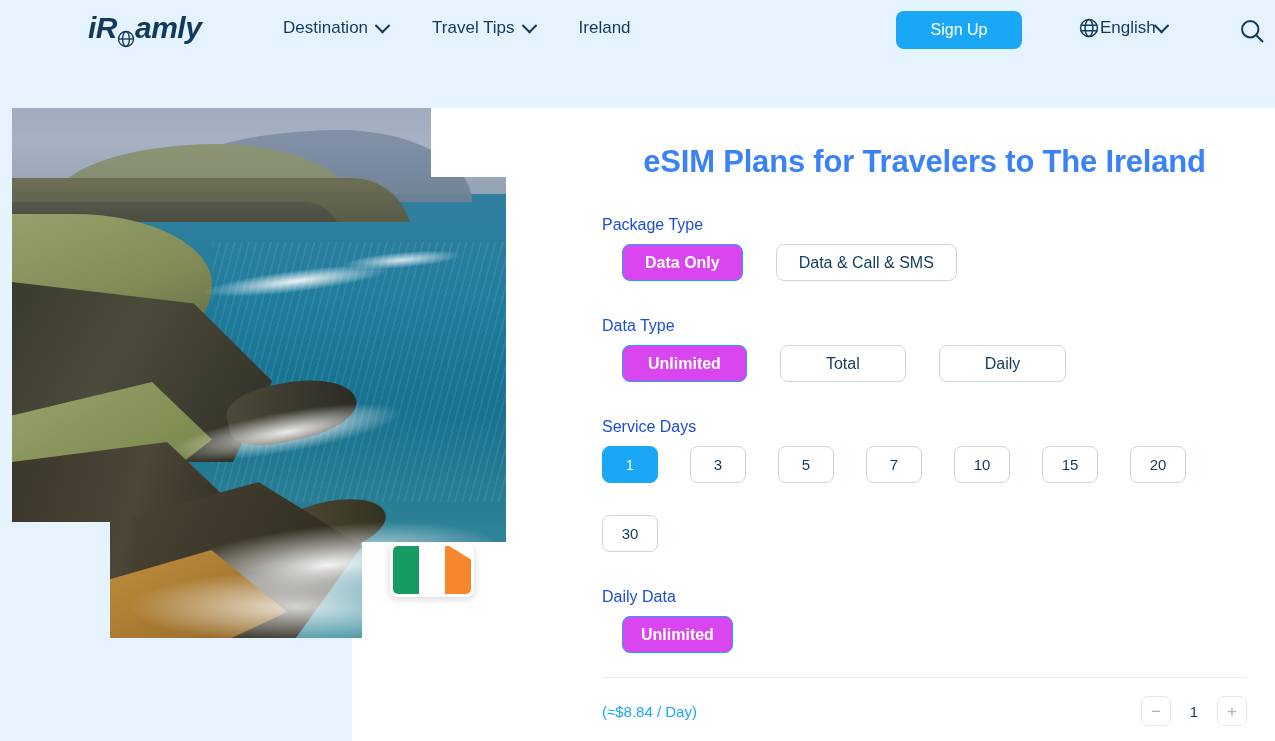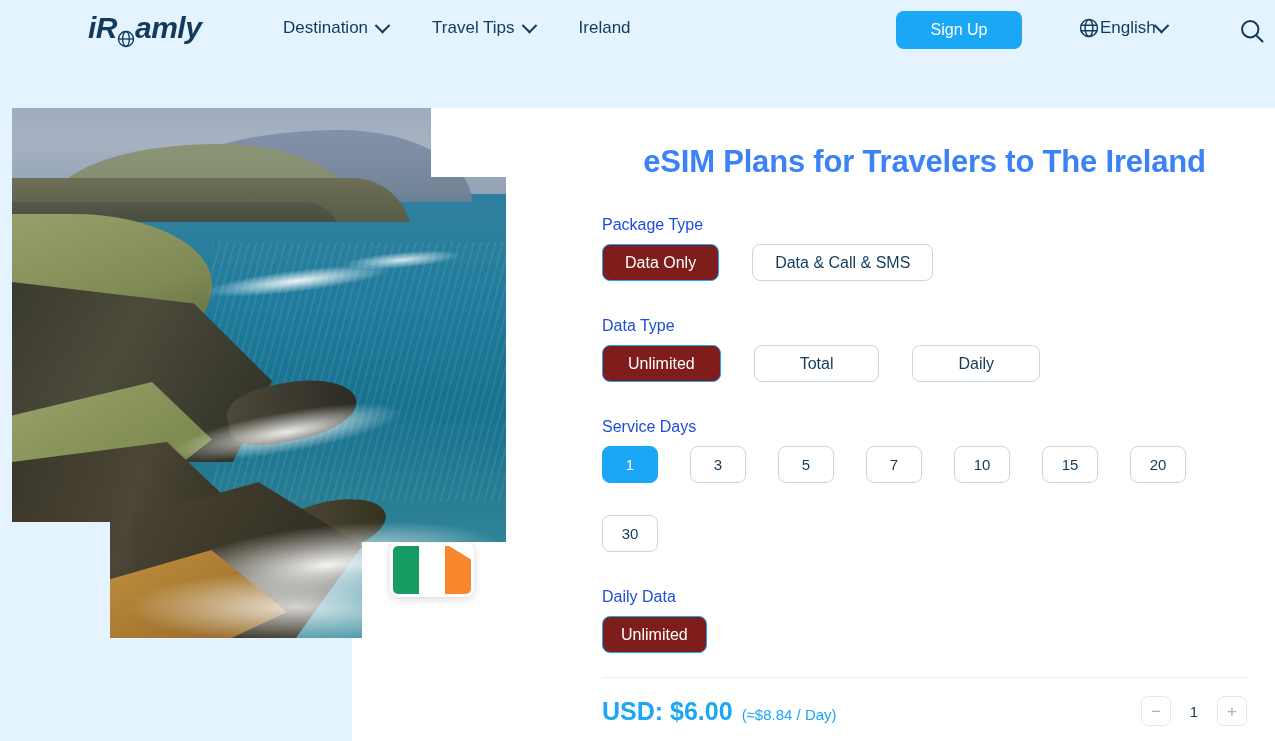--- a/index.html
+++ b/index.html
@@ -238,21 +238,21 @@
   .opts { display: flex; flex-wrap: wrap; gap: 33px; }
   .opt {
     height: 37px; padding: 0 22px;
     display: inline-flex; align-items: center; justify-content: center;
     border: 1px solid #c9d6e2; border-radius: 8px;
     background: #ffffff; color: #123a5c;
     font-size: 16px; font-family: inherit; cursor: pointer;
     white-space: nowrap;
   }
   .opt.sel {
-    background: #7f1d1d; border-color: #1aa7f5; color: #ffffff; font-weight: normal;
+    background: #d946ef; border-color: #1aa7f5; color: #ffffff; font-weight: bold; margin-left: 20px;
   }
   .days { display: flex; flex-wrap: wrap; gap: 32px; max-width: 620px; }
   .day {
     width: 56px; height: 37px;
     display: inline-flex; align-items: center; justify-content: center;
     border: 1px solid #c9d6e2; border-radius: 8px;
     background: #ffffff; color: #123a5c;
     font-size: 15px; font-family: inherit; cursor: pointer;
   }
   .day.sel { background: #1aa7f5; border-color: #1aa7f5; color: #ffffff; }
@@ -425,21 +425,20 @@
       <div class="group-label">Daily Data</div>
       <div class="opts">
         <button class="opt sel" style="padding:0 18px">Unlimited</button>
       </div>
     </div>
 
     <div class="divider"></div>
 
     <div class="price-row">
       <div class="price-left">
-        <span class="price-main">USD: $6.00</span>
         <span class="price-sub">(≈$8.84 / Day)</span>
       </div>
       <div class="stepper">
         <button class="step-btn">−</button>
         <span class="qty">1</span>
         <button class="step-btn">+</button>
       </div>
     </div>
 
     <div class="buy-row">

